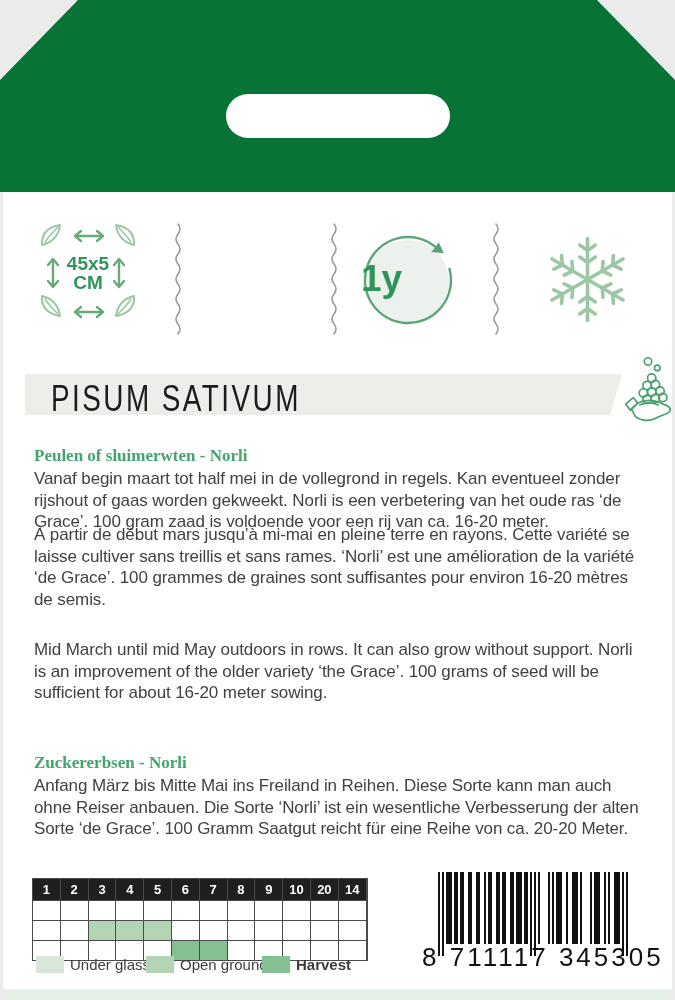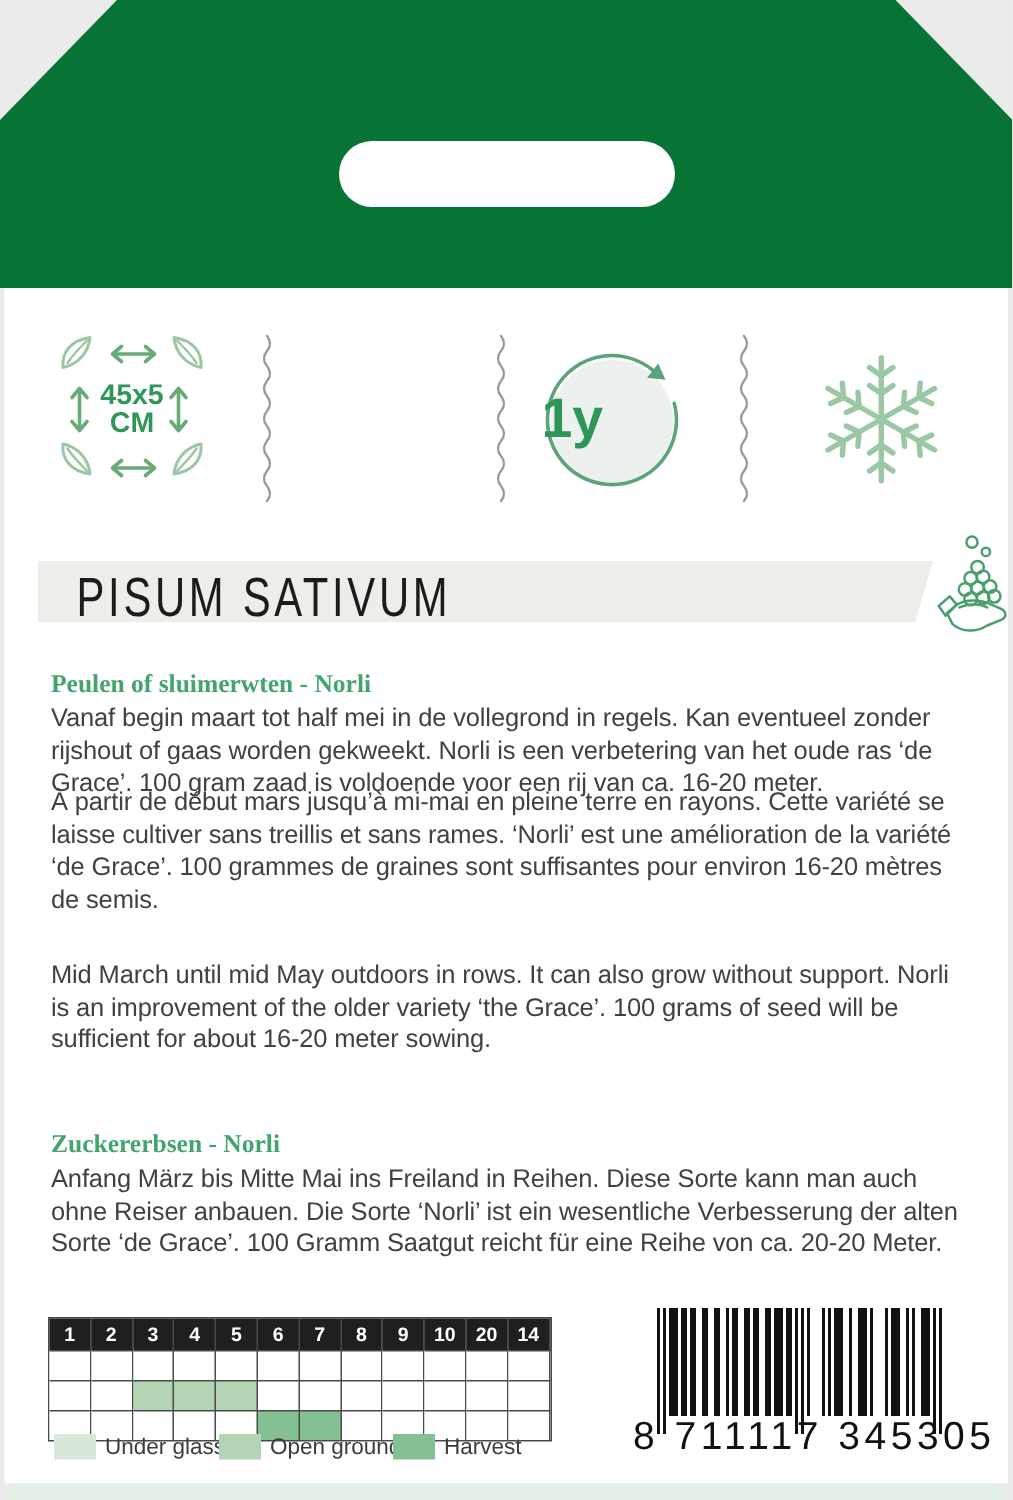--- a/index.html
+++ b/index.html
@@ -273,21 +273,21 @@
     </div>
     <div id="legend-holder">
         <div class="legend-item" style="left: 33px;">
           <div class="legend-swatch" style="background: rgb(217, 231, 218);"></div>
           <span class="legend-label">Under glass</span>
         </div>
         <div class="legend-item" style="left: 143px;">
           <div class="legend-swatch" style="background: rgb(179, 213, 182);"></div>
           <span class="legend-label">Open ground</span>
         </div>
-        <div class="legend-item" style="left: 259px;">
+        <div class="legend-item" style="left: 259px; font-weight: bold;">
           <div class="legend-swatch" style="background: rgb(133, 192, 146);"></div>
           <span class="legend-label">Harvest</span>
         </div>
       </div>
 
     <div class="barcode">
       <div class="barcode-bars">
           <div class="bc-mod on guard"></div>
           <div class="bc-mod guard"></div>
           <div class="bc-mod on guard"></div>

